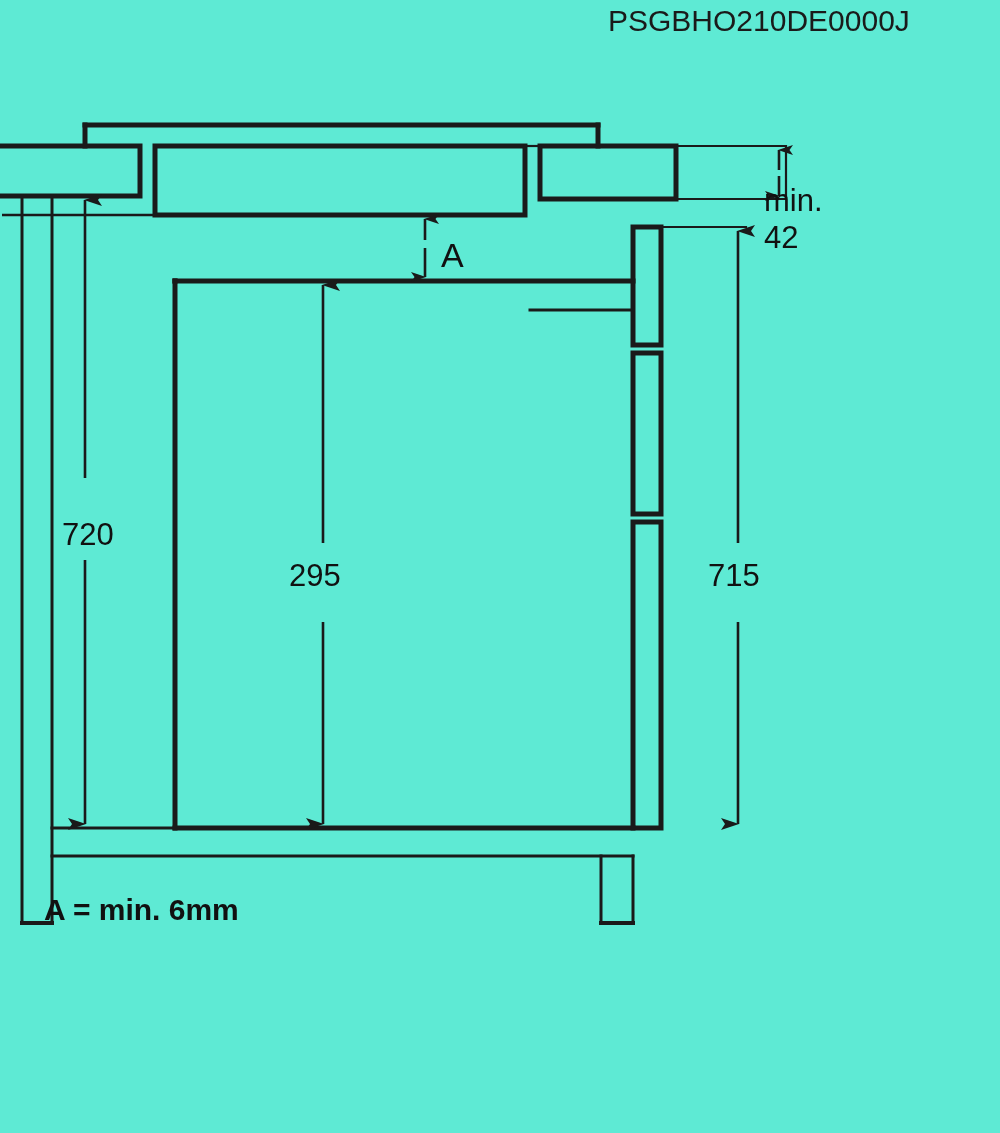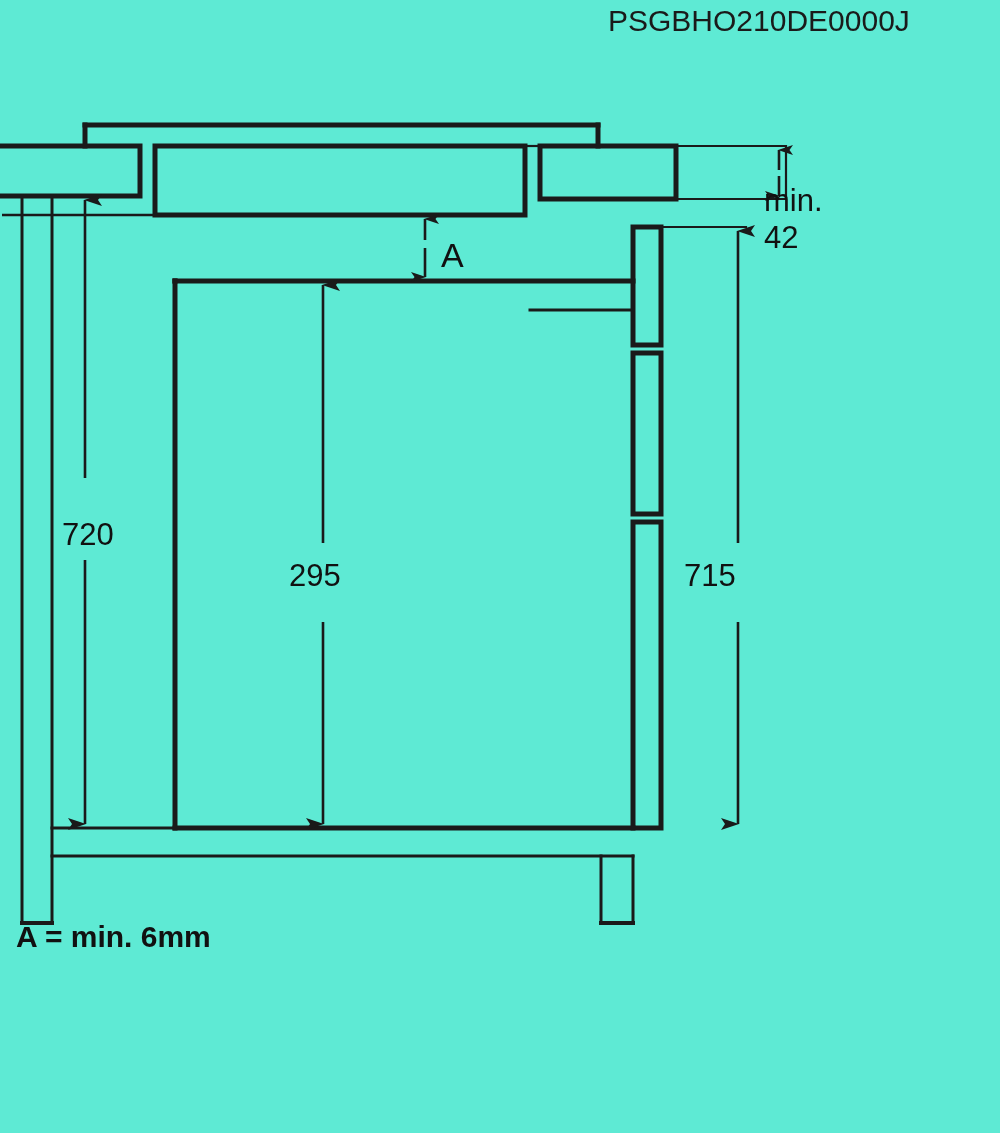--- a/index.html
+++ b/index.html
@@ -44,29 +44,29 @@
   .notes {
     position: absolute;
     left: 16px;
     font-size: 30px;
     color: #111111;
     white-space: nowrap;
   }
   .notes.bold {
     font-weight: bold;
   }
-  #note-a6 { top: 920px; }
+  #note-a6 { top: 893px; margin-left: 28px; }
   #note-a6-sub { top: 981px; }
   #note-a12 { top: 1055px; }
   #note-a12-sub { top: 1096px; }
   #lbl-min38 { left: 764px; top: 140px; margin-top: 43px; }
   #lbl-A { left: 441px; top: 235px; font-size: 34px; }
   #lbl-720 { left: 62px; top: 517px; }
   #lbl-708 { left: 289px; top: 558px; }
-  #lbl-715 { left: 684px; top: 558px; }
+  #lbl-715 { left: 708px; top: 558px; }
 </style>
 </head>
 <body>
 
 <div id="page">
 
   <div id="title">PSGBHO210DE0000J</div>
 
   <svg id="drawing" viewBox="0 0 1000 1133" xmlns="http://www.w3.org/2000/svg">
     <defs>

